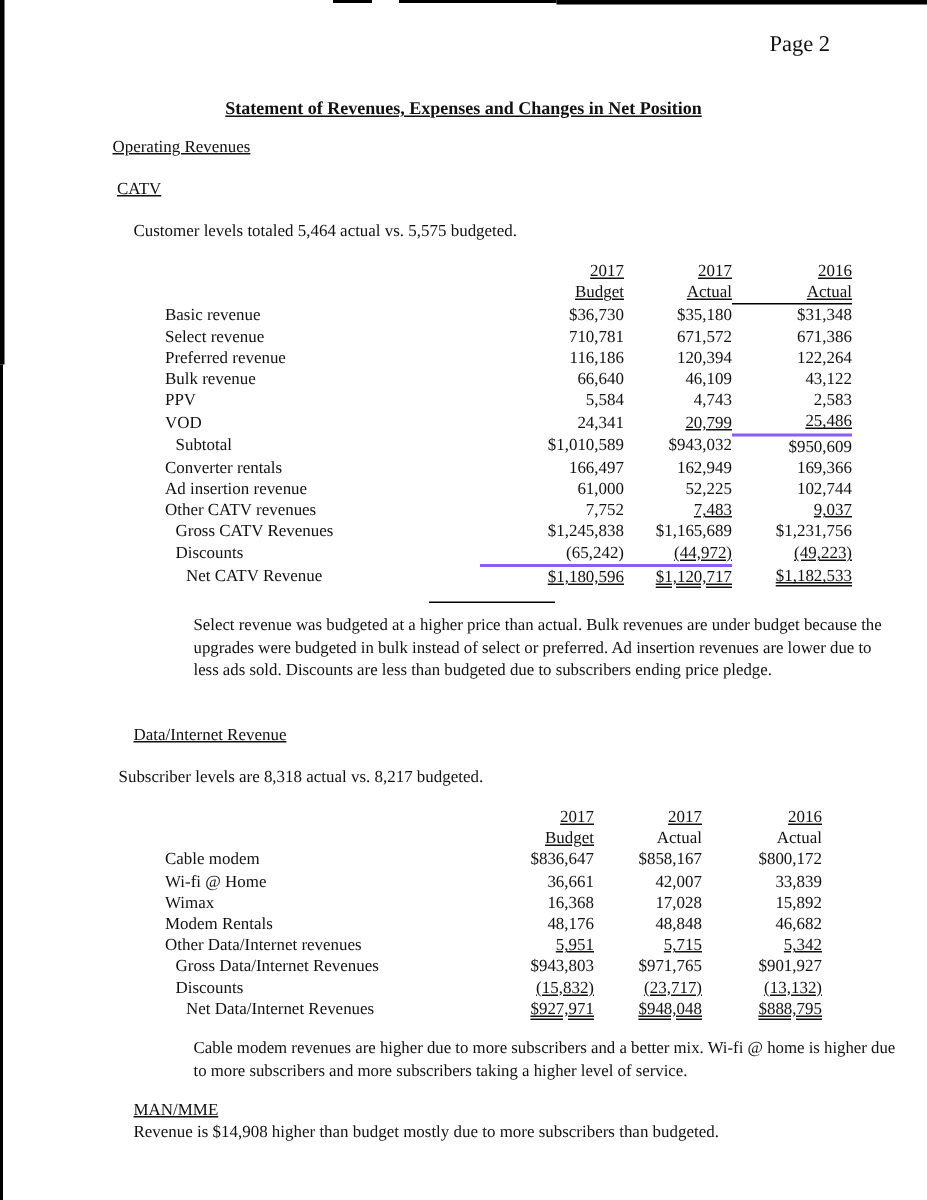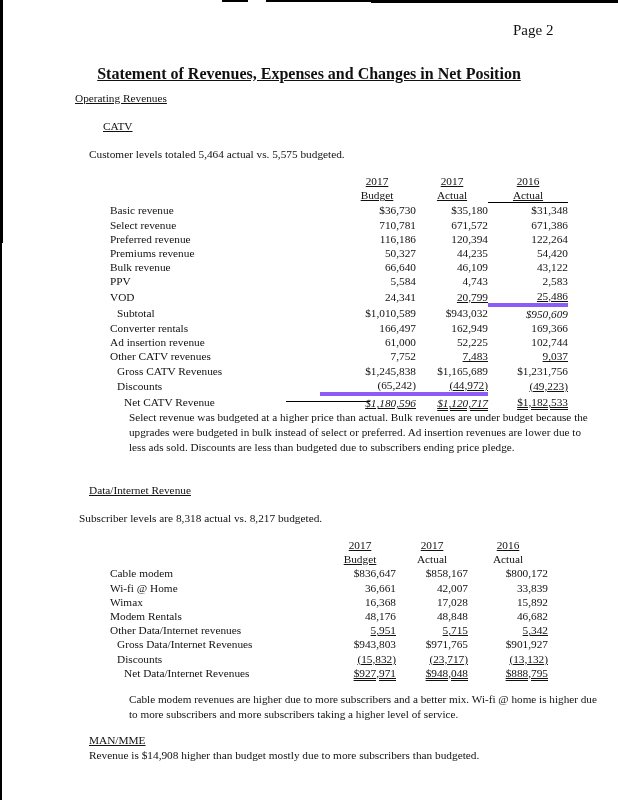--- a/index.html
+++ b/index.html
@@ -10,35 +10,35 @@
       color: #111; font-size: 11.3px;
     }
     .left-bar { position: absolute; left: 0; top: 0; width: 3px; height: 243px; background: #000; }
     .left-bar2 { position: absolute; left: 0; top: 243px; width: 2px; height: 557px; background: #000; }
     .top-rule1 { position: absolute; top: 0; left: 222px; width: 26px; height: 2px; background: #000; }
     .top-rule2 { position: absolute; top: 0; left: 266px; width: 105px; height: 2px; background: #000; }
     .top-rule3 { position: absolute; top: 0; left: 371px; width: 247px; height: 3px; background: #000; }
 
     .abs { position: absolute; white-space: nowrap; }
     .page-num { top: 22px; left: 513px; font-size: 15px; }
-    .title { top: 65px; left: 0; width: 618px; text-align: center; font-weight: bold; text-decoration: underline; font-size: 16px; }
+    .title { top: 65px; left: 0; width: 618px; text-align: center; font-weight: bold; text-decoration: underline; font-size: 12px; }
     .h-oper { top: 92px; left: 75px; text-decoration: underline; }
-    .h-catv { top: 120px; left: 103px; text-decoration: underline; }
+    .h-catv { top: 120px; left: 78px; text-decoration: underline; }
     .p-cust { top: 148px; left: 89px; }
 
     .para { position: absolute; left: 89px; width: 470px; line-height: 15px; font-size: 11.2px; margin-left: 40px; }
 
     table.fin { position: absolute; border-collapse: collapse; font-size: 11.3px; }
     table.fin td { padding: 0; height: 14.2px; line-height: 14.2px; white-space: nowrap; }
     table.fin td.lbl { width: 196px; }
     table.fin td.num { text-align: right; }
-    table.fin td.hd { text-align: center; }
+    table.fin td.hd { text-align: right; }
     .u { text-decoration: underline; }
     .uu { text-decoration: underline; text-decoration-style: double; }
-    .tl { border-top: 4px solid #8b5cf6; font-style: italic; }
+    .tl { border-top: 2px solid #8b5cf6; }
     .ind1 { padding-left: 7px !important; }
     .ind2 { padding-left: 14px !important; }
     .bl { border-bottom: 1px solid #000; }
   </style>
 </head>
 <body>
 
 <div class="left-bar"></div>
 <div class="left-bar2"></div>
 <div class="top-rule1"></div>
@@ -83,26 +83,20 @@
     <td class="num">671,572</td>
     <td class="num">671,386</td>
   </tr>
   <tr>
     <td class="lbl">Preferred revenue</td>
     <td class="num">116,186</td>
     <td class="num">120,394</td>
     <td class="num">122,264</td>
   </tr>
   <tr>
-    <td class="lbl">Premiums revenue</td>
-    <td class="num">50,327</td>
-    <td class="num">44,235</td>
-    <td class="num">54,420</td>
-  </tr>
-  <tr>
     <td class="lbl">Bulk revenue</td>
     <td class="num">66,640</td>
     <td class="num">46,109</td>
     <td class="num">43,122</td>
   </tr>
   <tr>
     <td class="lbl">PPV</td>
     <td class="num">5,584</td>
     <td class="num">4,743</td>
     <td class="num">2,583</td>

